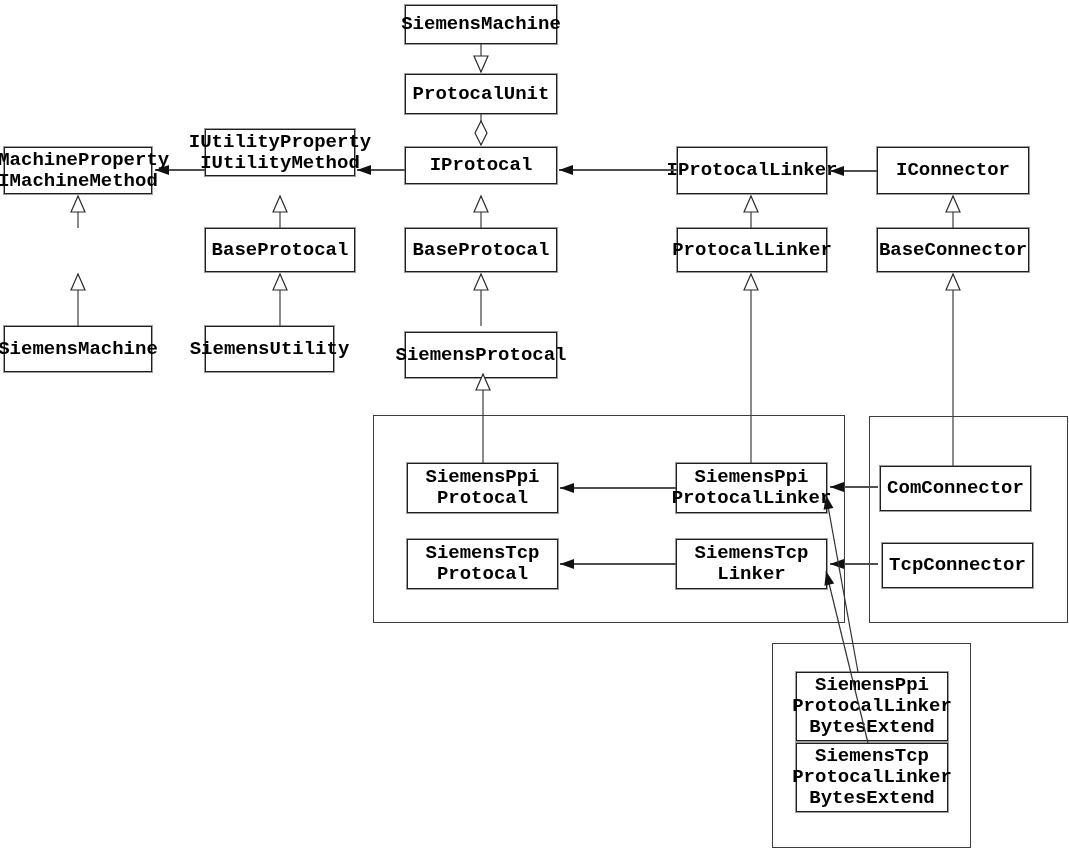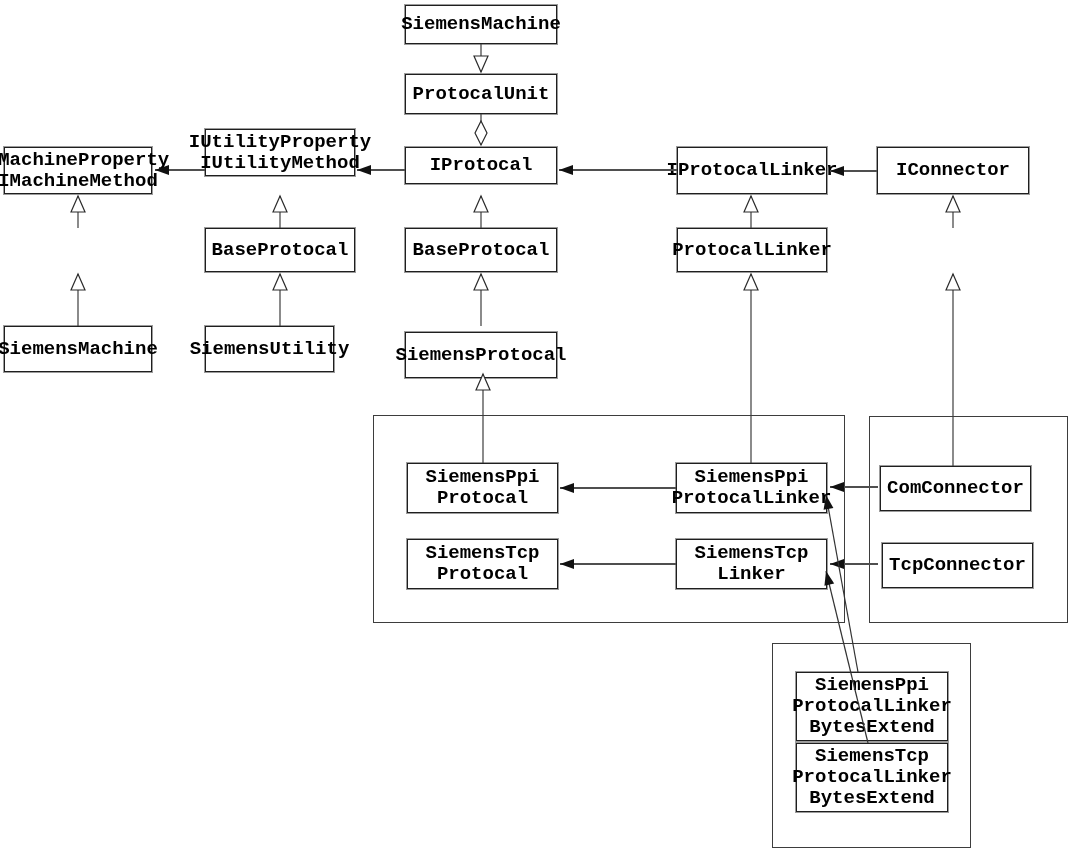--- a/index.html
+++ b/index.html
@@ -75,20 +75,23 @@
   </div>
 
   <div class="node" style="left:205px;top:228px;width:150px;height:44px">
     <span class="lbl">BaseProtocal</span>
   </div>
   <div class="node" style="left:405px;top:228px;width:152px;height:44px">
     <span class="lbl">BaseProtocal</span>
   </div>
   <div class="node" style="left:677px;top:228px;width:150px;height:44px">
     <span class="lbl">ProtocalLinker</span>
+  </div>
+  <div class="node" style="left:877px;top:228px;width:152px;height:44px">
+    <span class="lbl">BaseConnector</span>
   </div>
 
   <div class="node" style="left:4px;top:326px;width:148px;height:46px">
     <span class="lbl">SiemensMachine</span>
   </div>
   <div class="node" style="left:205px;top:326px;width:129px;height:46px">
     <span class="lbl">SiemensUtility</span>
   </div>
   <div class="node" style="left:405px;top:332px;width:152px;height:46px">
     <span class="lbl">SiemensProtocal</span>

